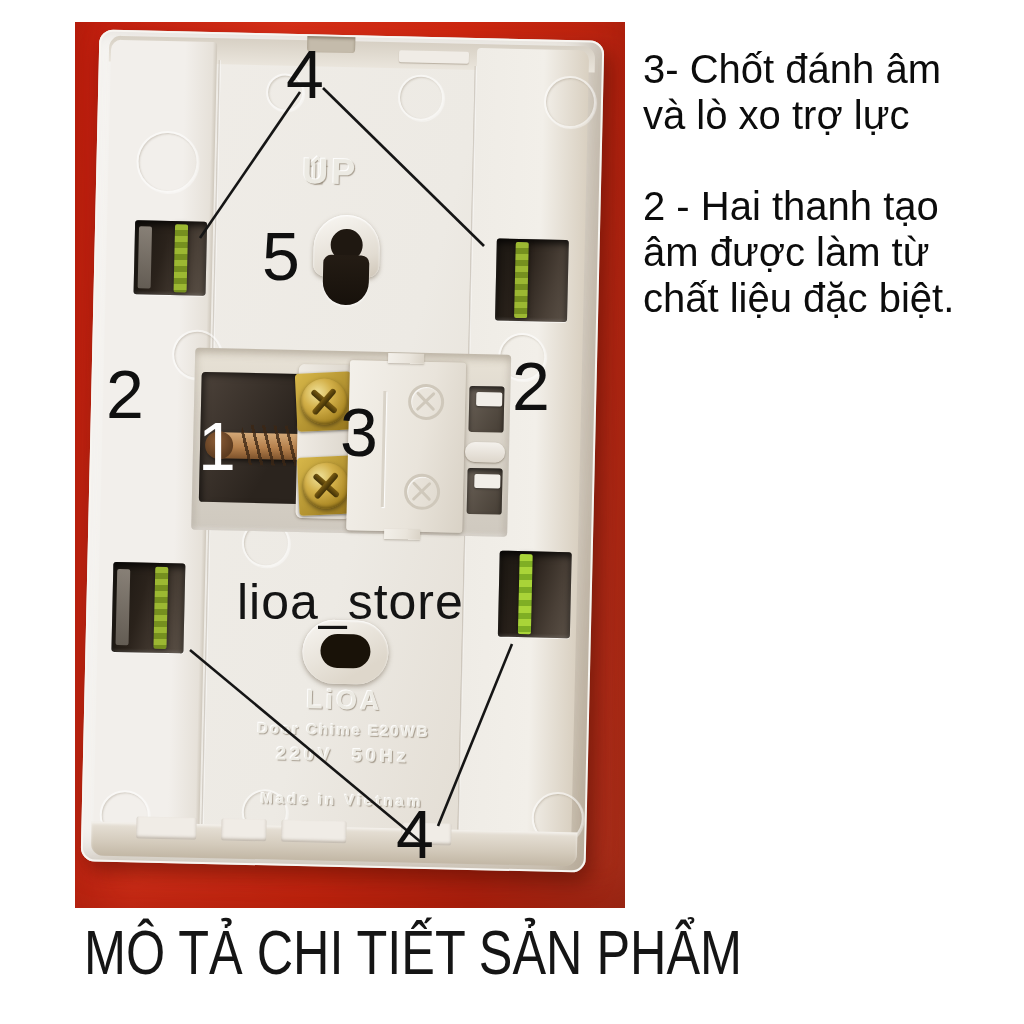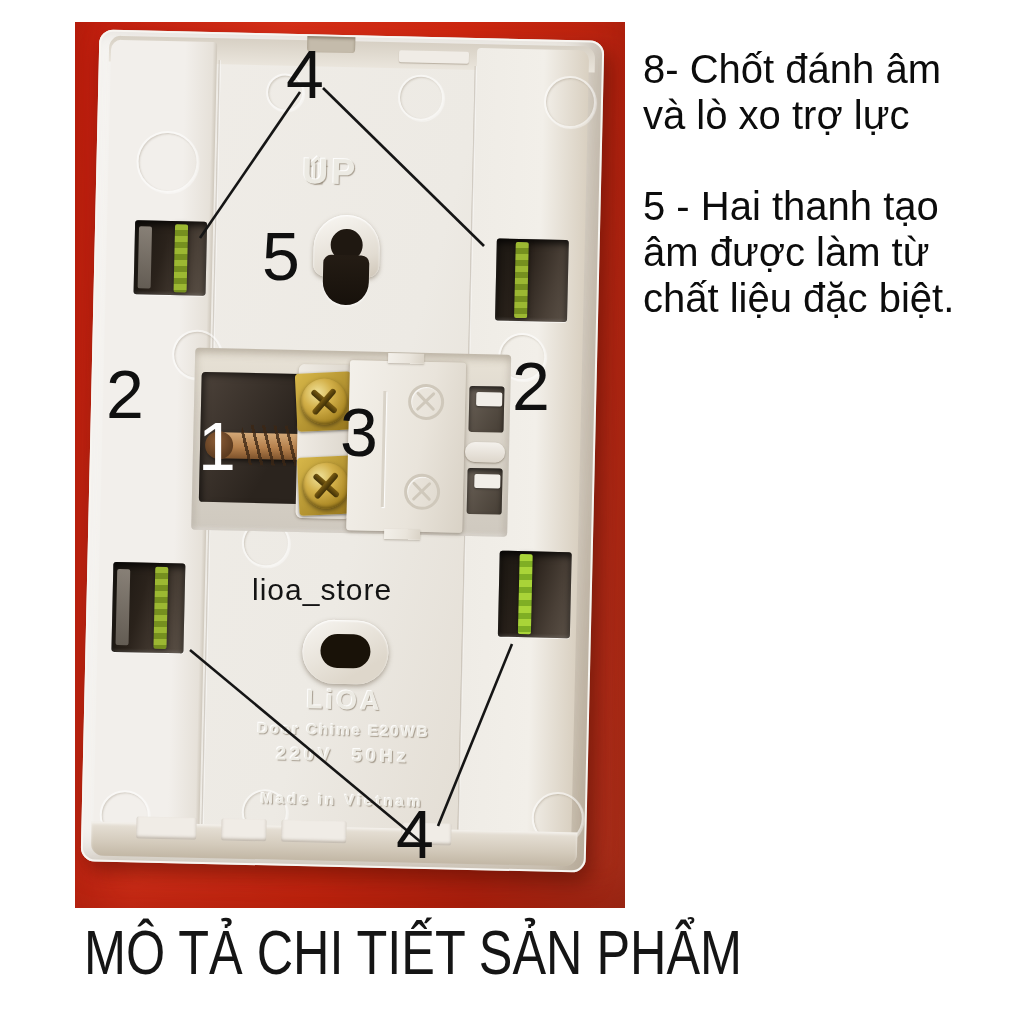--- a/index.html
+++ b/index.html
@@ -113,21 +113,21 @@
   .cbar{left:0;top:76px;width:40px;height:20px;border-radius:10px;
         background:linear-gradient(180deg,#f4f1ec,#ddd6cb);box-shadow:0 1px 2px rgba(80,65,45,.5);}
 
   
   .oval-ring{left:217px;top:585px;width:86px;height:64px;border-radius:32px;
              background:linear-gradient(150deg,#f8f6f2,#ded7cb 75%);
              box-shadow:0 2px 5px rgba(100,85,65,.5), inset 0 1px 2px #fff;}
   .oval-hole{left:235px;top:599px;width:50px;height:34px;border-radius:17px;background:#191208;}
 
   
-  .watermark{position:absolute;left:177px;top:551px;font-size:30px;color:#141414;letter-spacing:1px;}
+  .watermark{position:absolute;left:162px;top:551px;font-size:50px;color:#141414;letter-spacing:1px;}
   .lines{position:absolute;left:0;top:0;width:1024px;height:1024px;pointer-events:none;}
   .callout{position:absolute;font-size:68px;line-height:1;color:#101010;}
   .callout.white{color:#ffffff;}
   .c-top4{left:286px;top:40px;} .c-5{left:262px;top:222px;} .c-left2{left:106px;top:360px;}
   .c-1{left:198px;top:412px;} .c-3{left:340px;top:398px;} .c-right2{left:512px;top:352px;}
   .c-bot4{left:396px;top:800px;}
 
   
   .legend{position:absolute;left:643px;top:46px;width:376px;display:flex;flex-direction:column;
           gap:45px;font-size:40px;line-height:1.15;color:#0c0c0c;}
@@ -241,21 +241,21 @@
 
   <div class="callout c-top4">4</div>
   <div class="callout c-5">5</div>
   <div class="callout c-left2">2</div>
   <div class="callout white c-1">1</div>
   <div class="callout c-3">3</div>
   <div class="callout c-right2">2</div>
   <div class="callout c-bot4">4</div>
 
   <div class="legend">
-    <div class="legend-item">8- Chốt đánh âm
+    <div class="legend-item">3- Chốt đánh âm
 và lò xo trợ lực</div>
-    <div class="legend-item">5 - Hai thanh tạo
+    <div class="legend-item">2 - Hai thanh tạo
 âm được làm từ
 chất liệu đặc biệt.</div>
   </div>
 
   <div class="title">MÔ TẢ CHI TIẾT SẢN PHẨM</div>
 </div>
 
 </body></html>

